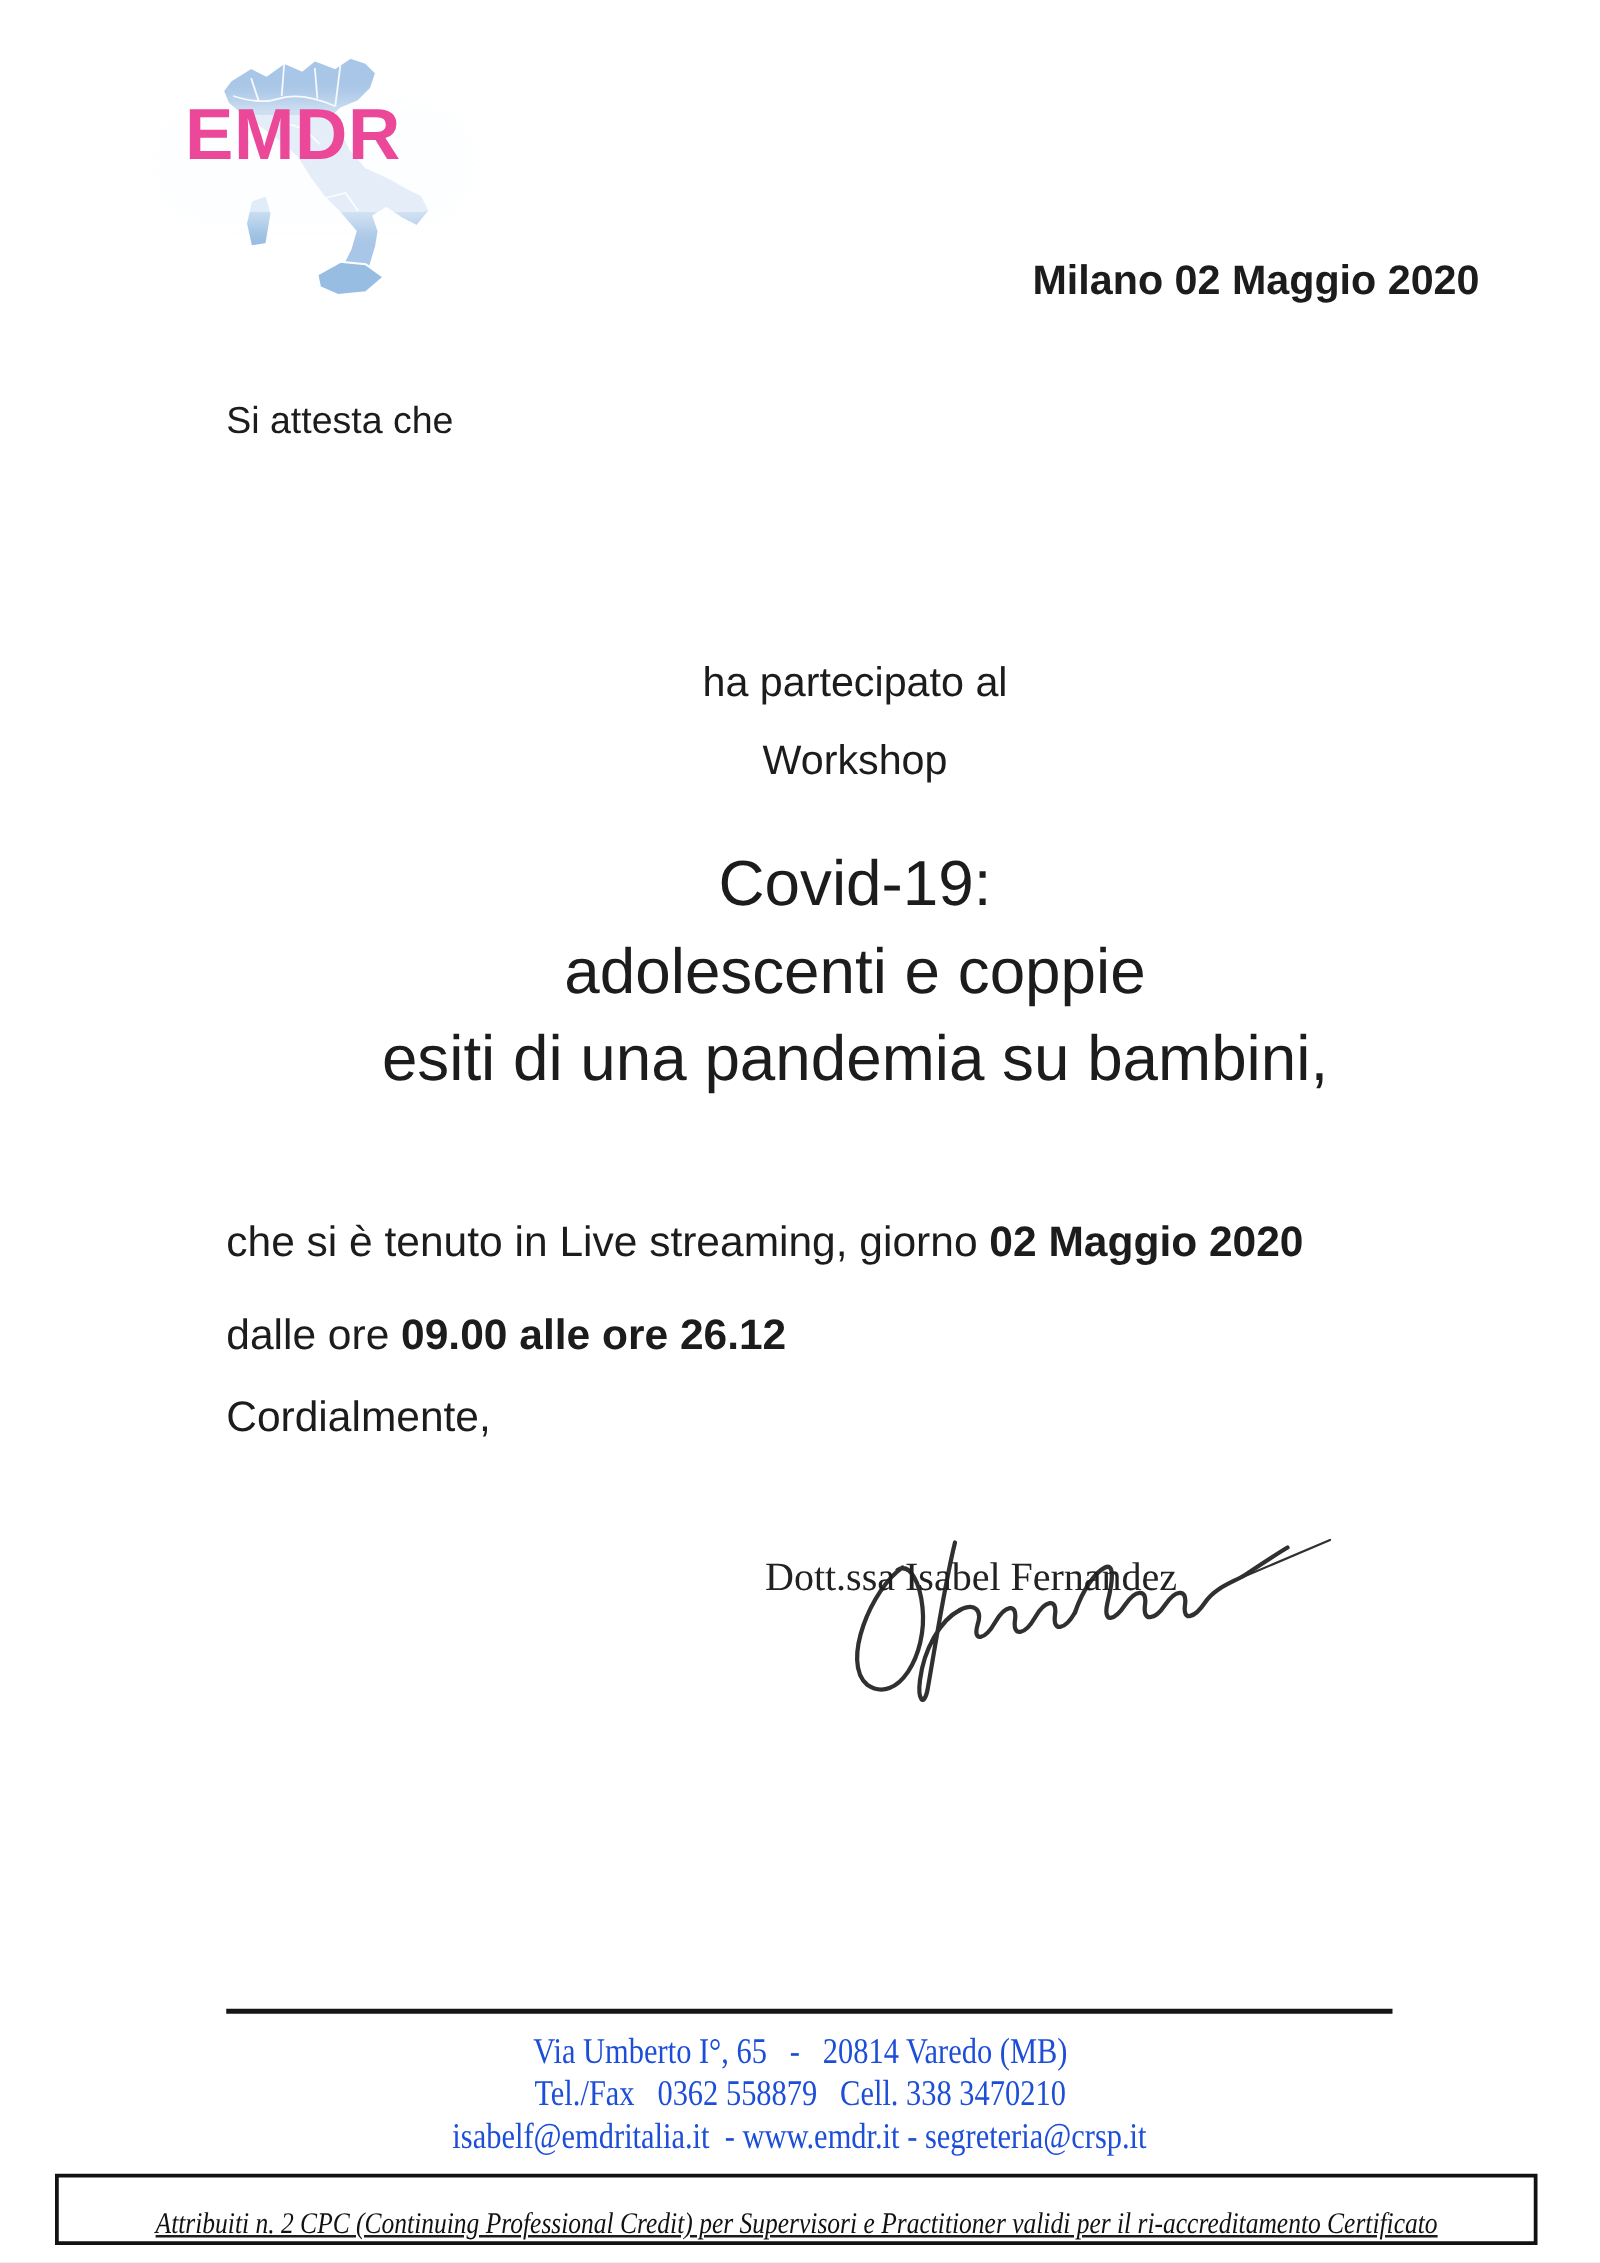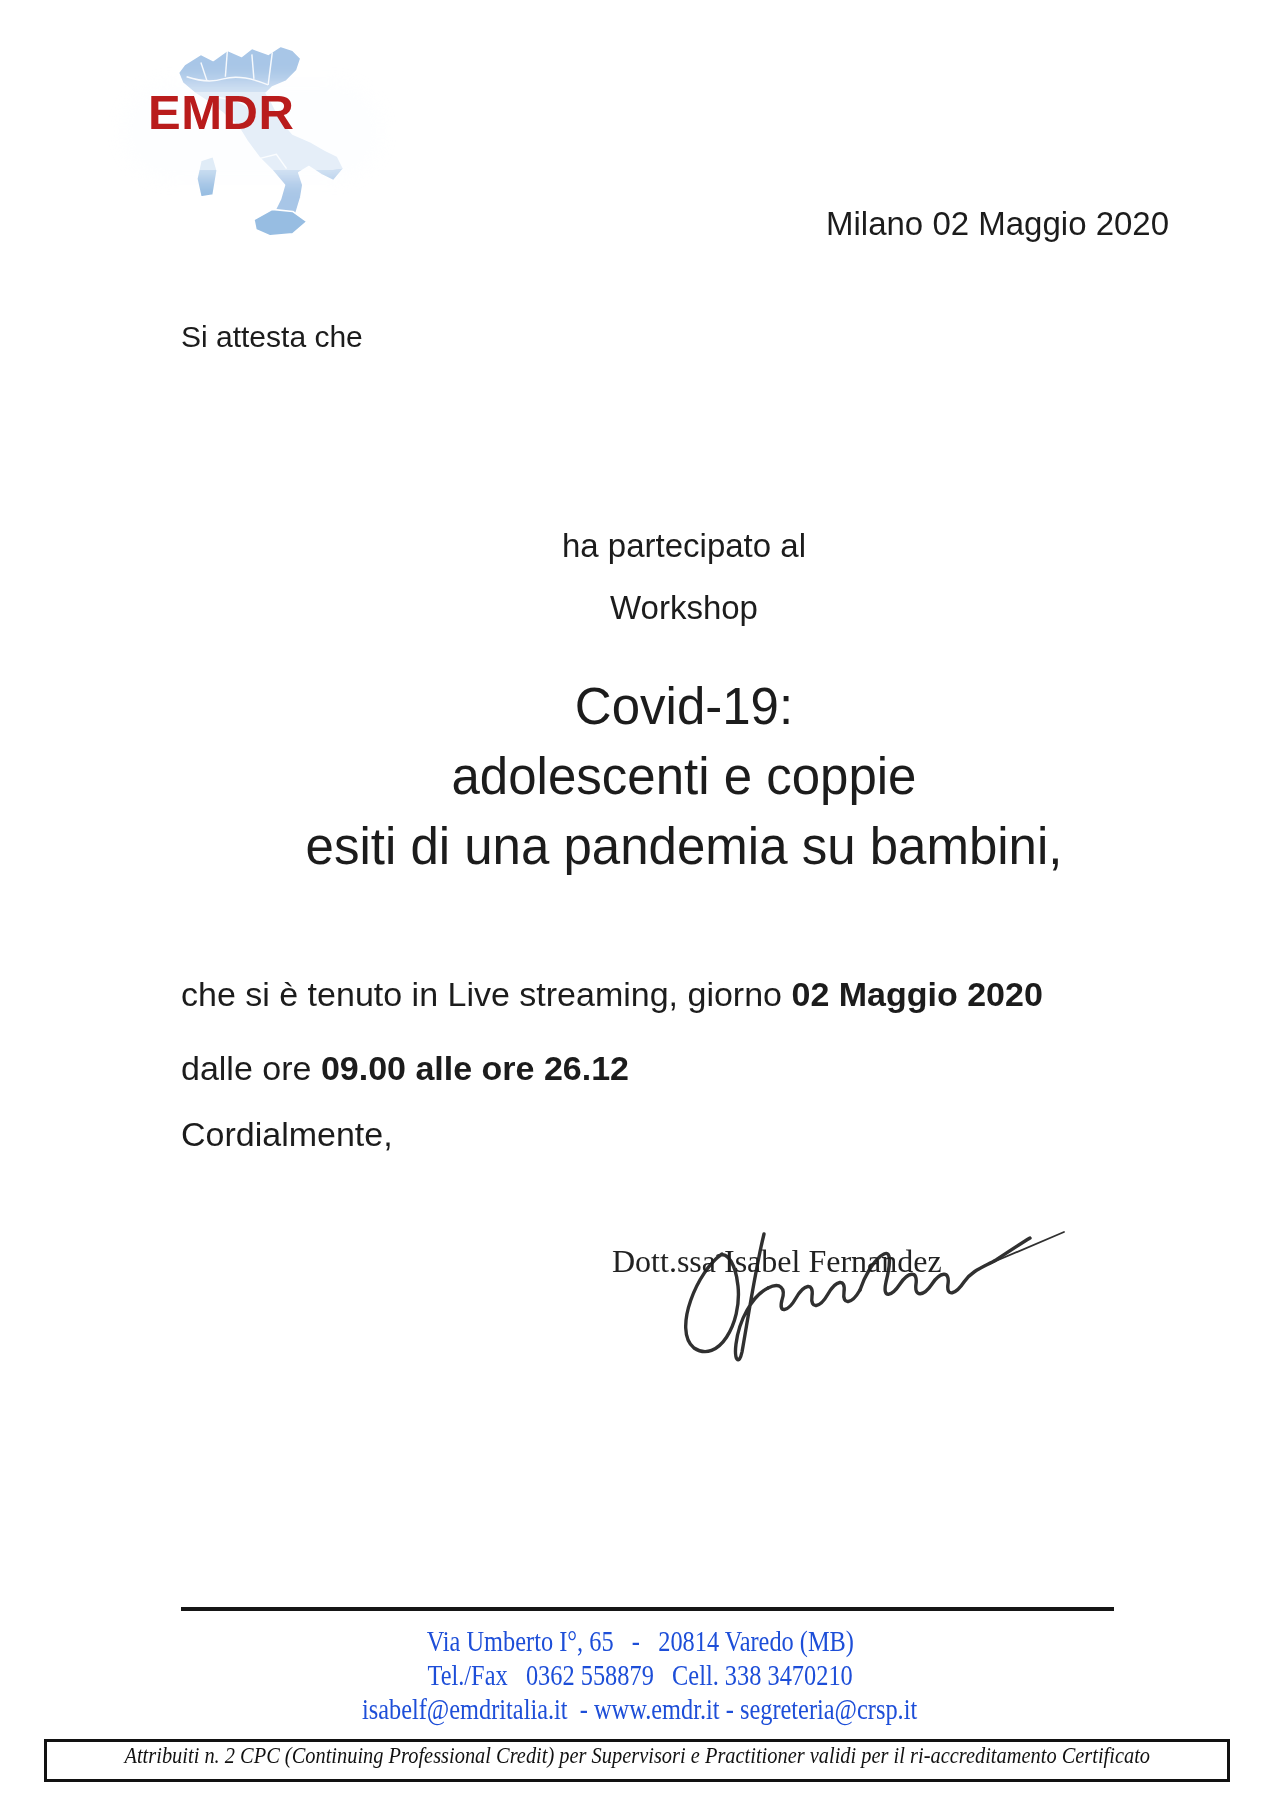--- a/index.html
+++ b/index.html
@@ -10,26 +10,26 @@
   }
   
   .logo{position:absolute;left:130px;top:30px;width:250px;height:215px;}
   .logo svg.map{position:absolute;left:36px;top:6px;z-index:1;}
   .logo .band{
     position:absolute;left:2px;top:62px;width:240px;height:78px;z-index:2;
     background:rgba(252,253,255,0.72);border-radius:39px;
     box-shadow:0 0 18px 10px rgba(252,253,255,0.55);
   }
   .logo .emdr-text{
-    position:absolute;left:18px;top:54px;z-index:3;
-    font-size:49px;font-weight:700;letter-spacing:0.5px;color:#b91c1c;
+    position:absolute;left:18px;top:44px;z-index:3;
+    font-size:58px;font-weight:700;letter-spacing:0.5px;color:#ec4899;
   }
   
   .abs{position:absolute;}
-  .dateline{left:826px;top:205px;font-size:33px;}
+  .dateline{left:826px;top:205px;font-size:33px;font-weight:bold;}
   .attest{left:181px;top:320px;font-size:30px;}
   .centered{left:0;width:1280px;text-align:center;padding-left:44px;}
   .participation{top:527px;font-size:33px;}
   .event-type{top:589px;font-size:33px;}
   .title-block{top:672px;font-size:51px;line-height:70px;}
   .bodyline{font-size:34px;margin-top:20px;}
   .bodyline b{font-weight:700;}
   .held{left:181px;top:955px;}
   .timerow{left:181px;top:1029px;}
   .closing{left:181px;top:1115px;font-size:34px;}
@@ -40,22 +40,22 @@
   .signature-svg{left:652px;top:1226px;}
   
   .divider{left:181px;top:1607px;width:933px;height:4px;background:#161616;}
   .footer{
     left:0;top:1624px;width:1280px;text-align:center;
     font-family:"Liberation Serif",serif;font-size:29px;line-height:34px;color:#1d4ed8;
   }
   .footer .ln{display:block;}
   .footer .sq{display:inline-block;transform:scaleX(0.84);transform-origin:center;white-space:pre;}
   .credits-box{
-    left:44px;top:1739px;width:1186px;height:43px;box-sizing:border-box;
-    border:3px solid #121212;display:flex;align-items:flex-start;justify-content:center;
+    left:44px;top:1739px;width:1186px;height:57px;box-sizing:border-box;
+    border:3px solid #121212;display:flex;align-items:flex-end;justify-content:center;text-decoration:underline;
   }
   .credits-box .txt{
     font-family:"Liberation Serif",serif;font-style:italic;font-size:24px;color:#111;
     display:inline-block;transform:scaleX(0.85);transform-origin:center;white-space:pre;
   }
 </style>
 </head>
 <body>
 
 <div class="page">

